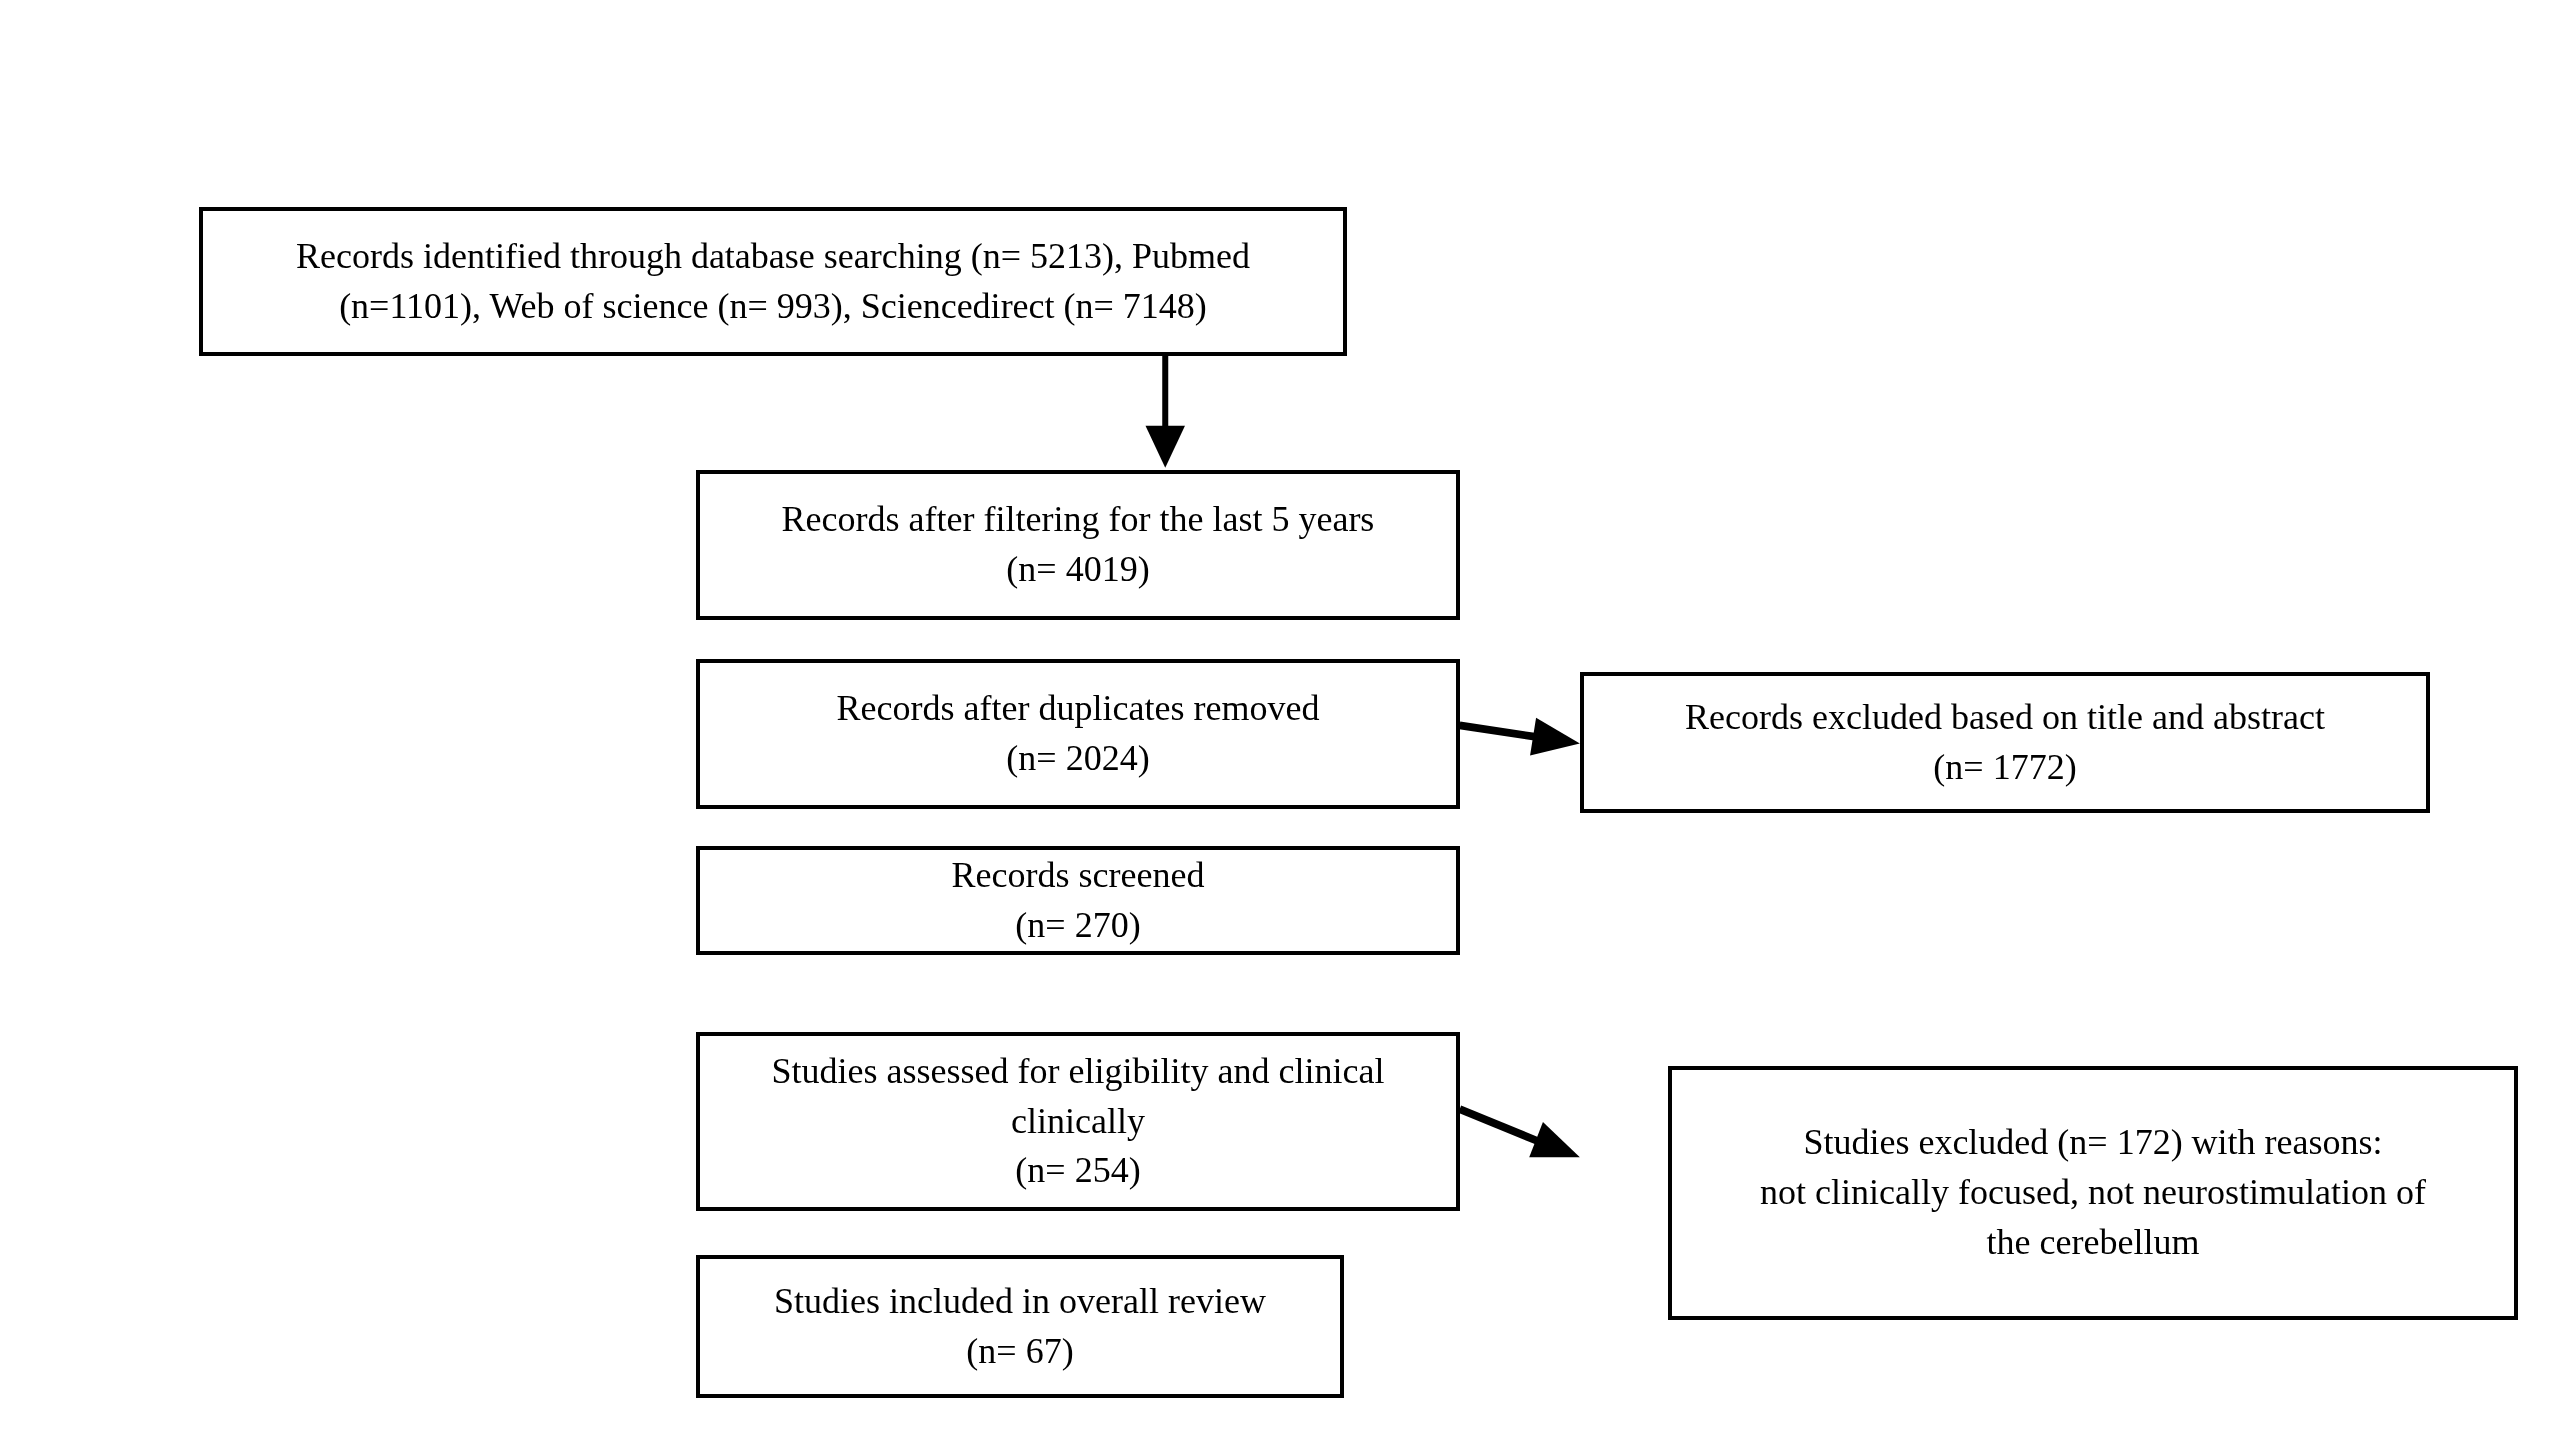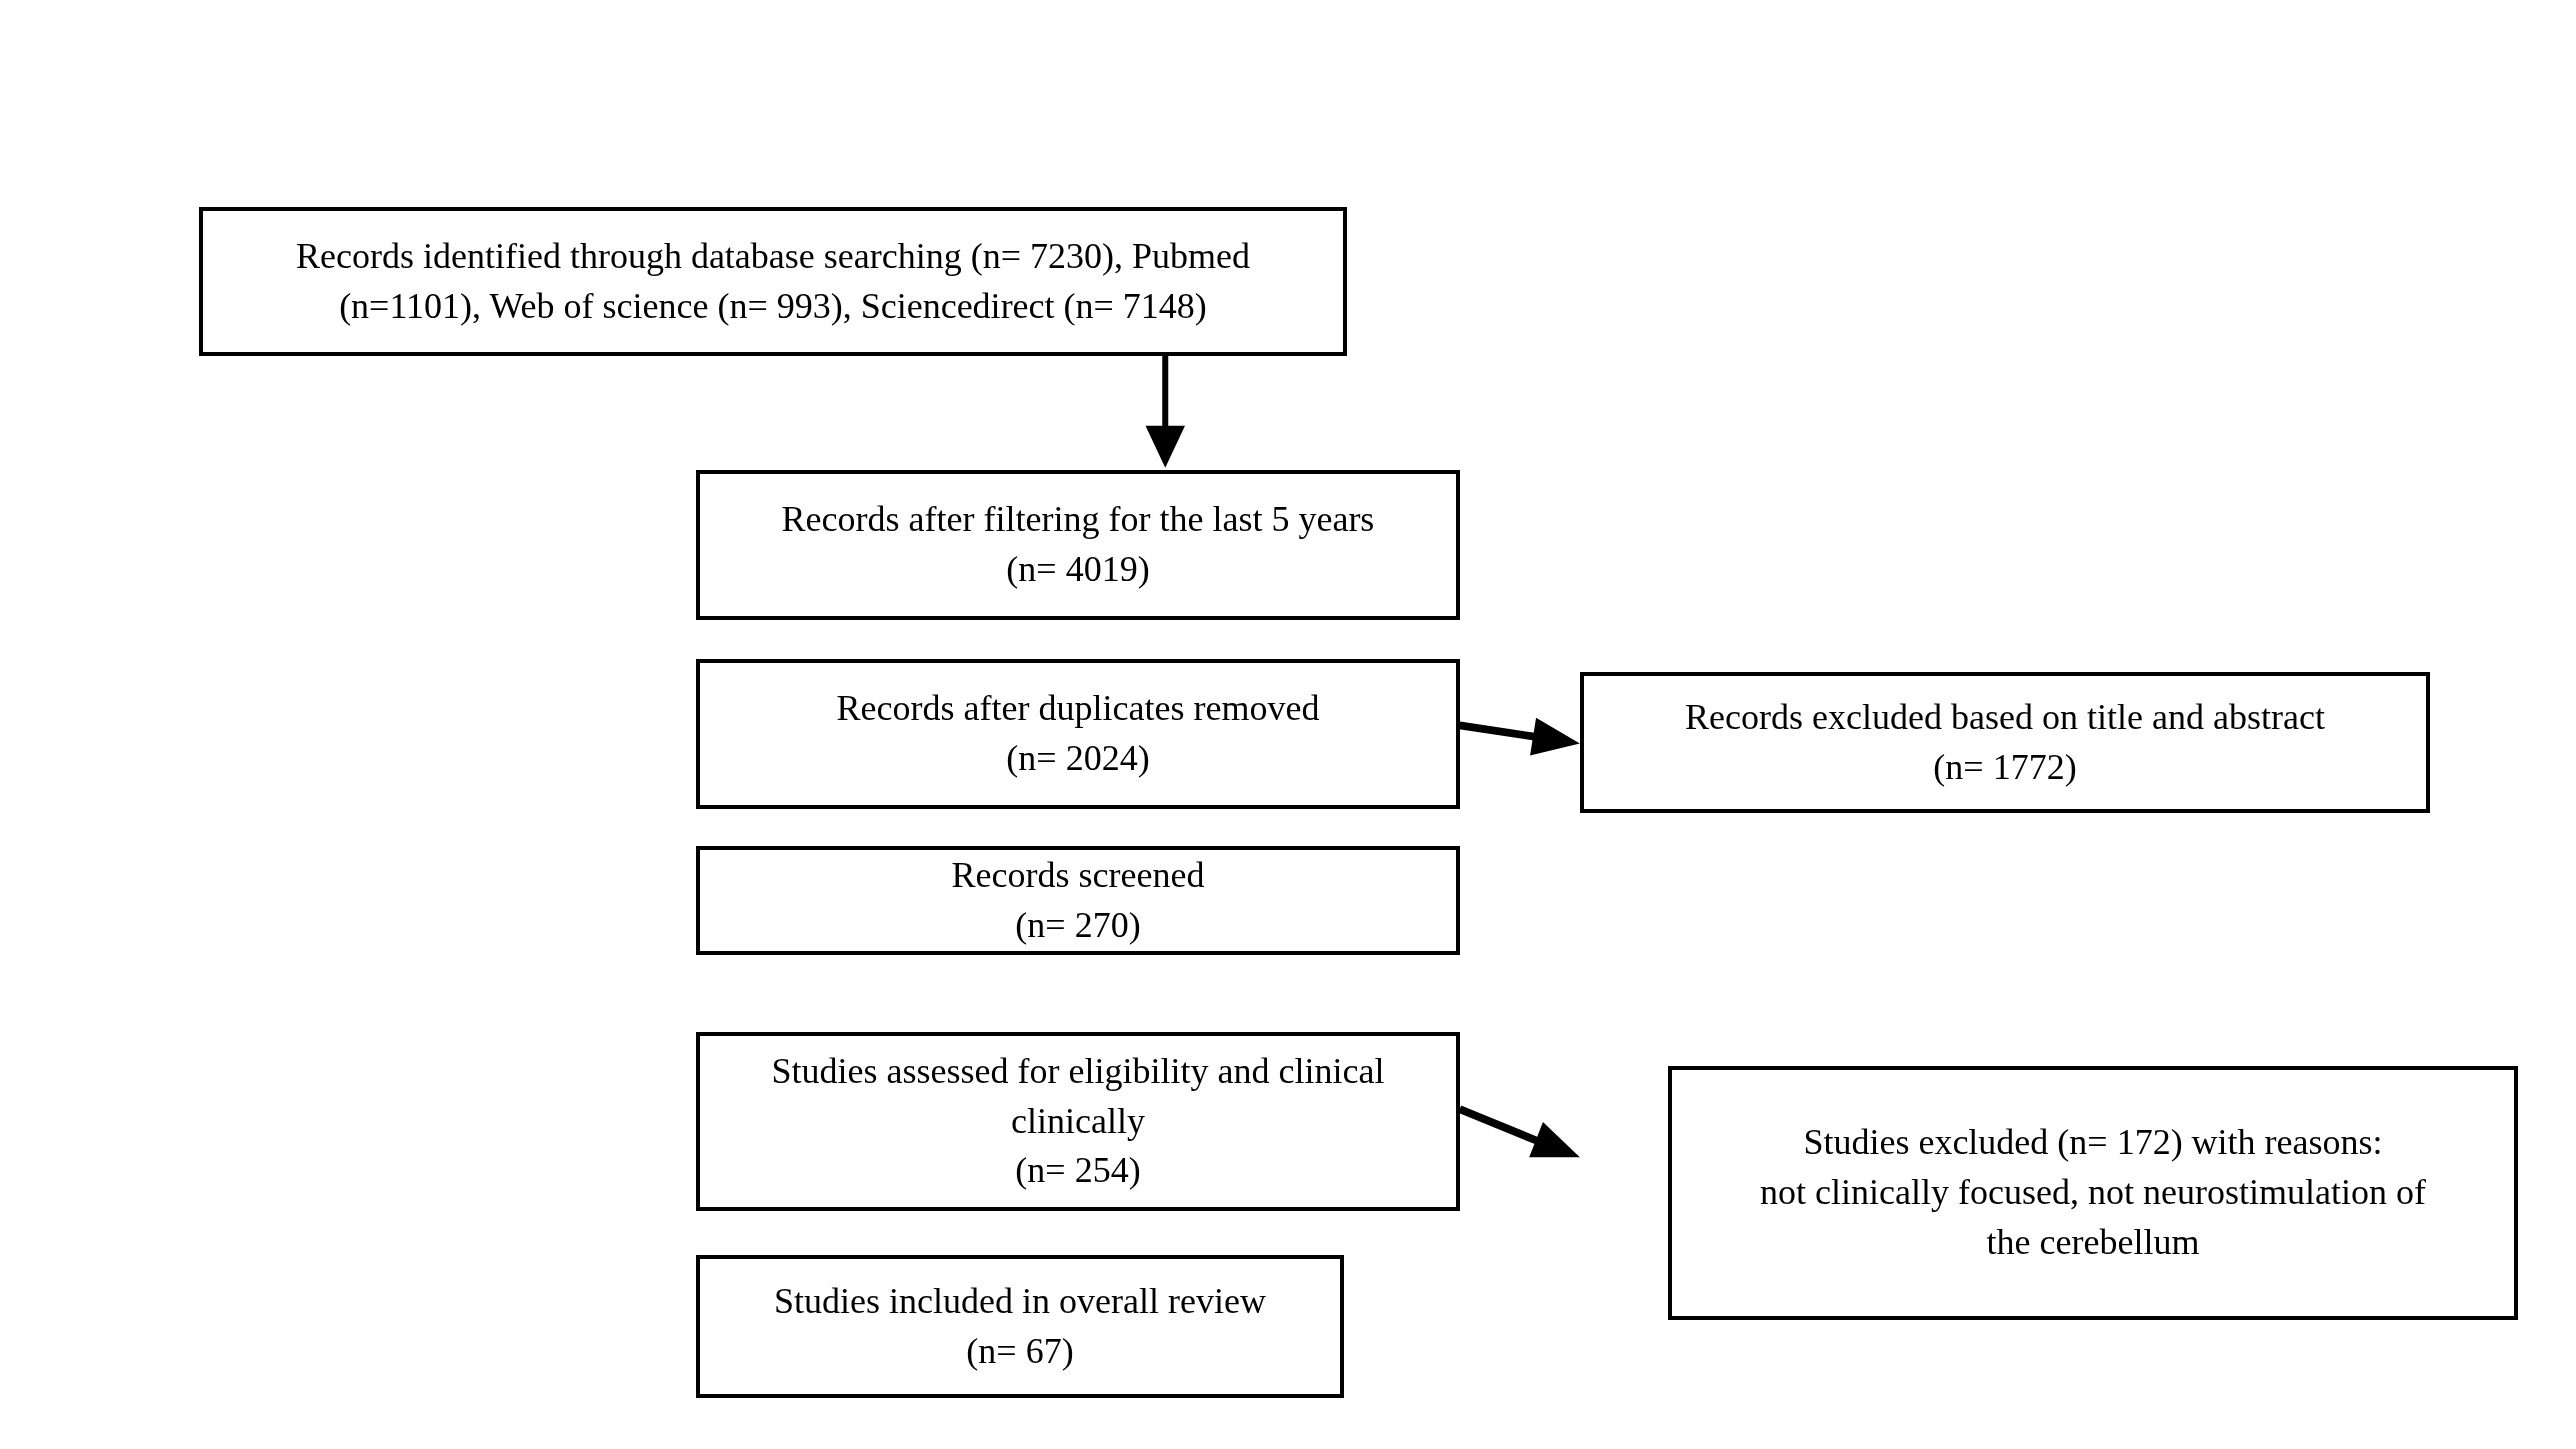--- a/index.html
+++ b/index.html
@@ -66,21 +66,21 @@
       <line x1="1700" y1="845" x2="1793" y2="859" stroke="#000000" stroke-width="9"></line>
       <polygon points="1840,866 1782,880 1789,836" fill="#000000"></polygon>
     </g>
     <g>
       <line x1="1700" y1="1292" x2="1795" y2="1331" stroke="#000000" stroke-width="9"></line>
       <polygon points="1840,1348 1781,1348 1797,1307" fill="#000000"></polygon>
     </g>
   </svg>
 
   <div class="box" id="box-identification">
-    <div class="line">Records identified through database searching (n= 7230), Pubmed</div>
+    <div class="line">Records identified through database searching (n= 5213), Pubmed</div>
     <div class="line">(n=1101), Web of science (n= 993), Sciencedirect (n= 7148)</div>
   </div>
 
   <div class="box" id="box-filtered">
     <div class="line">Records after filtering for the last 5 years</div>
     <div class="line">(n= 4019)</div>
   </div>
 
   <div class="box" id="box-duplicates">
     <div class="line">Records after duplicates removed</div>

